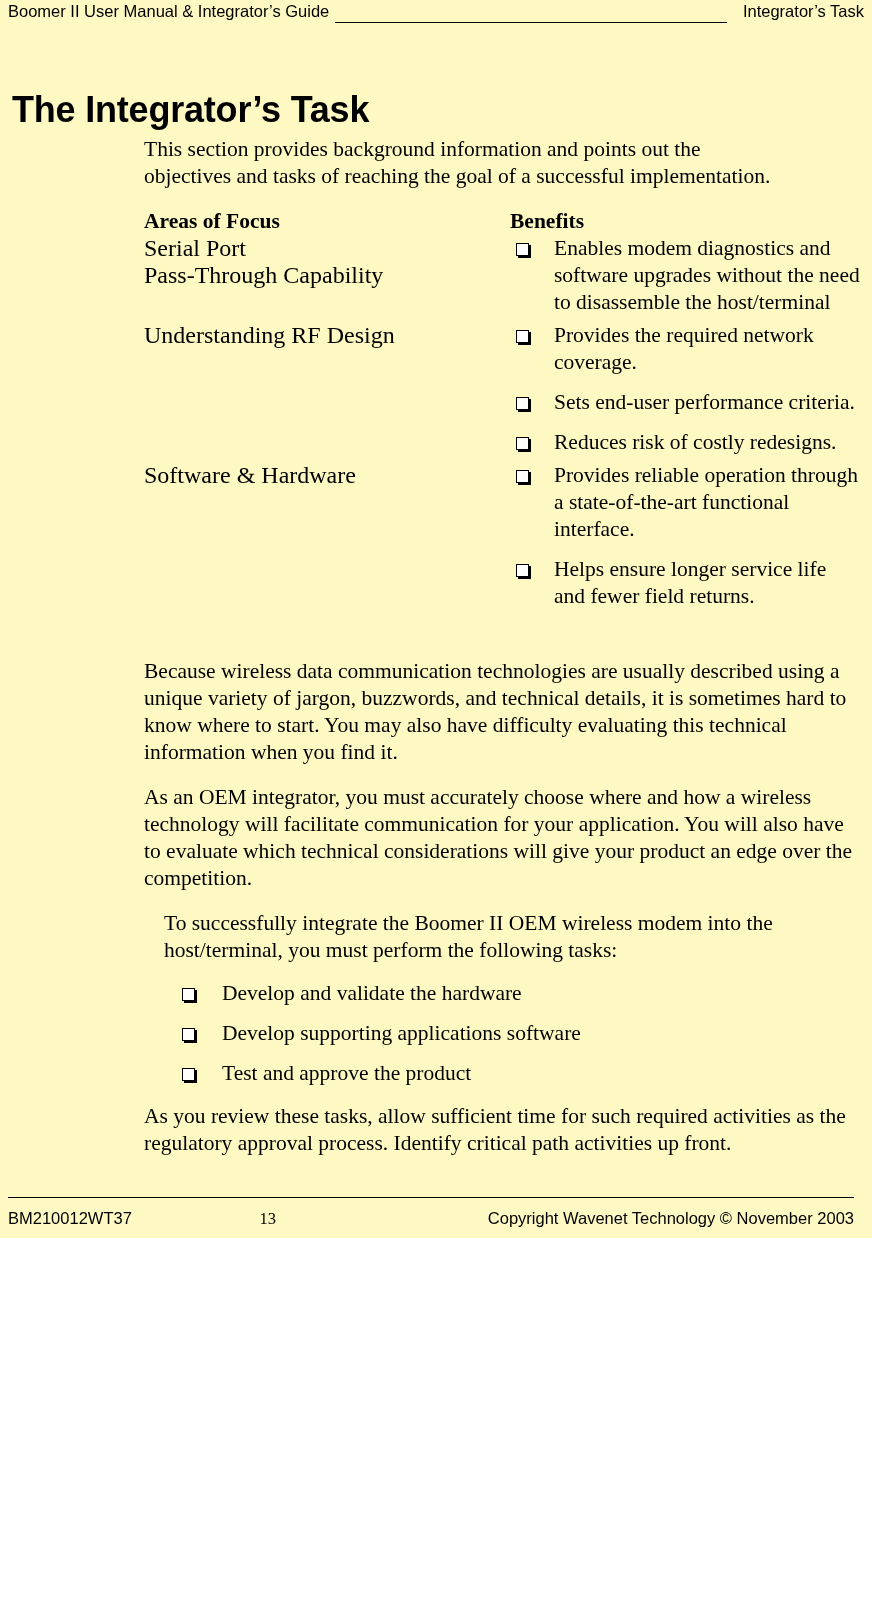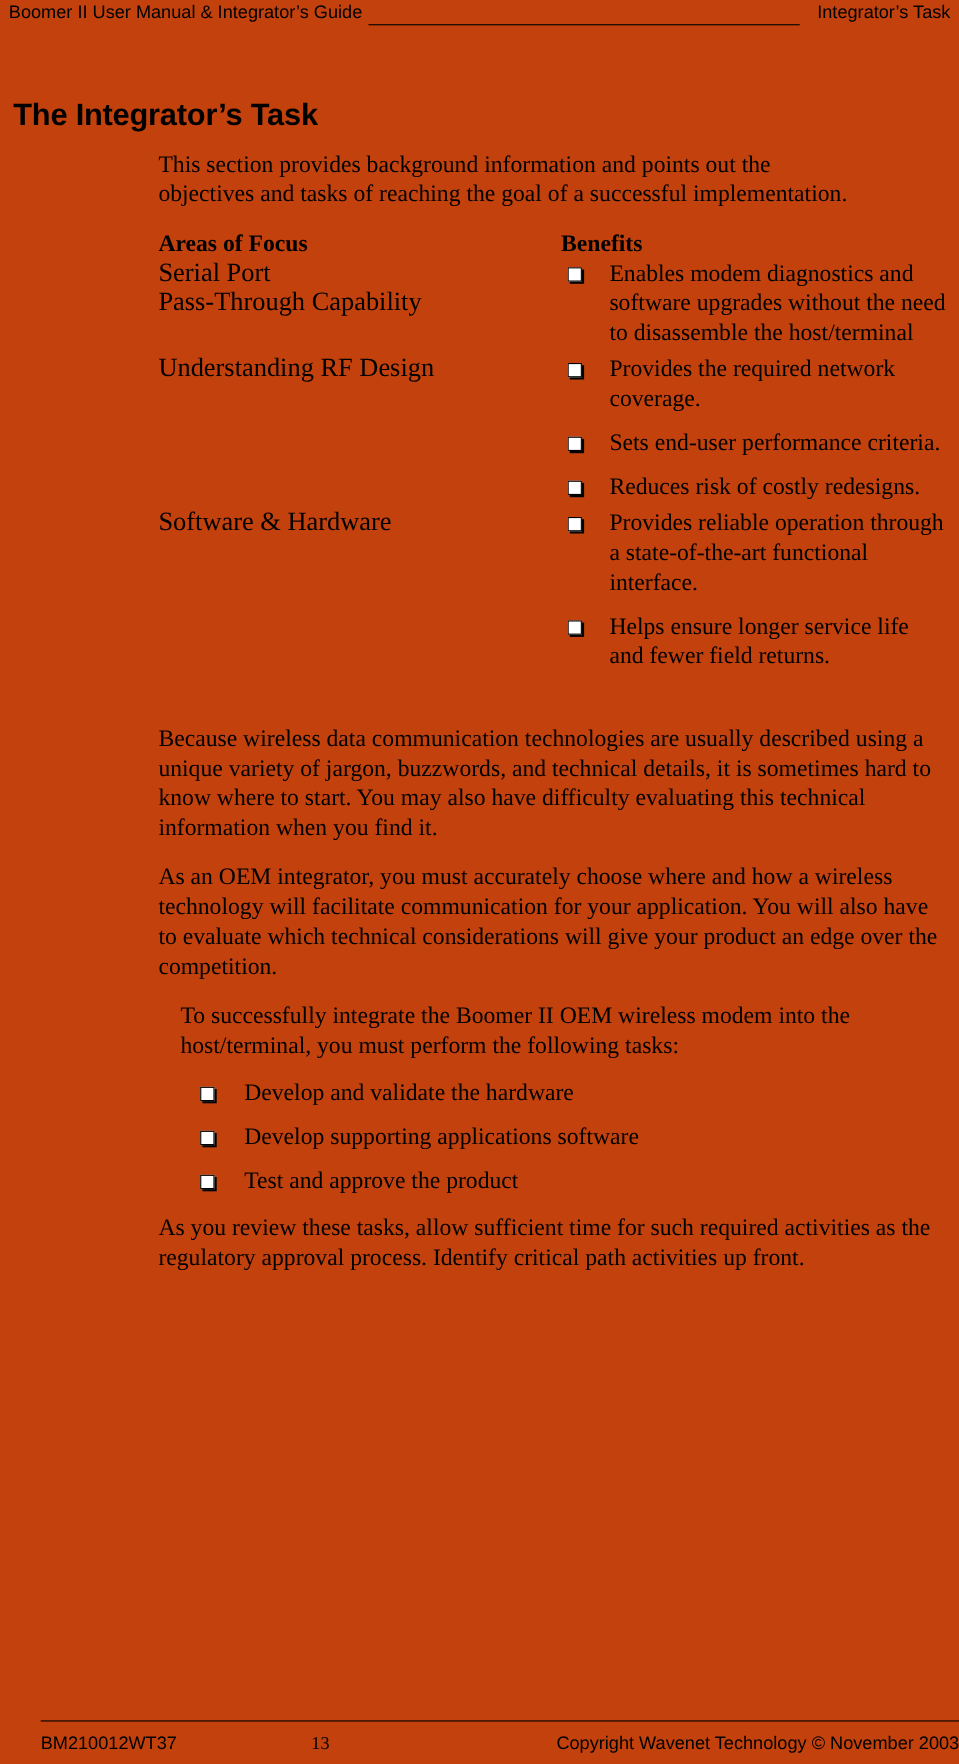--- a/index.html
+++ b/index.html
@@ -7,22 +7,22 @@
     padding: 0;
     background: #ffffff;
   }
   body {
     font-family: "Liberation Serif", "DejaVu Serif", serif;
     color: #000000;
   }
   .page {
     position: relative;
     width: 872px;
-    height: 1604px;
-    background: #c2410c;
+    height: 1238px;
+    background: #fef9c3;
     overflow: hidden;
     box-sizing: border-box;
   }
 
   
   .header {
     position: absolute;
     top: 0;
     left: 8px;
     right: 8px;
@@ -48,21 +48,21 @@
     margin-left: 16px;
   }
 
   
   .chapter-title {
     position: absolute;
     top: 66px;
     left: 12px;
     font-family: "Liberation Sans", "DejaVu Sans", sans-serif;
     font-weight: bold;
-    font-size: 28px;
+    font-size: 36px;
     letter-spacing: -0.2px;
     line-height: 40px;
   }
 
   
   .content {
     position: absolute;
     top: 136px;
     left: 144px;
     width: 716px;
@@ -146,26 +146,25 @@
     left: 38px;
     top: 8px;
   }
 
   .table-gap { height: 42px; }
 
   
   .footer {
     position: absolute;
     left: 8px;
-    right: 0;
+    right: 18px;
     bottom: 8px;
     font-family: "Liberation Sans", "DejaVu Sans", sans-serif;
     font-size: 16.5px;
     line-height: 22px;
-    margin-left: 29px;
   }
   .footer-rule {
     border-top: 1.5px solid #000;
     margin-bottom: 9px;
     height: 0;
   }
   .footer-row {
     display: flex;
     align-items: baseline;
     white-space: nowrap;

